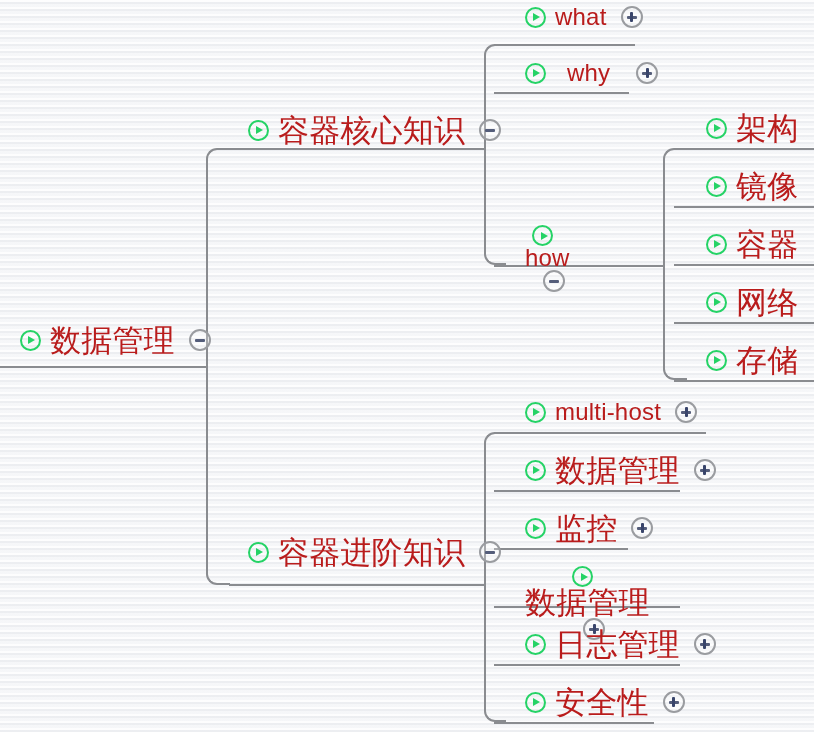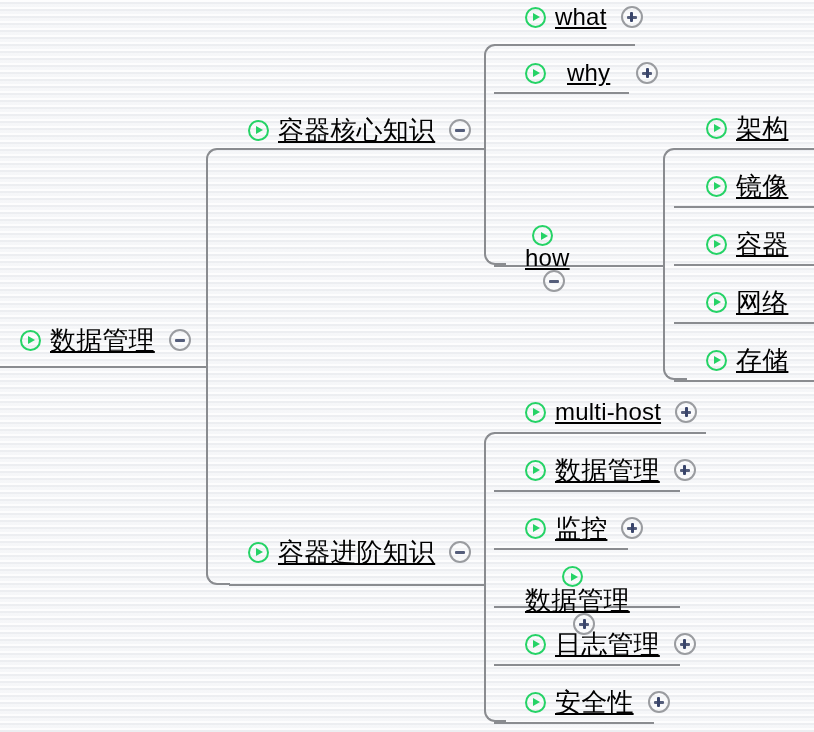--- a/index.html
+++ b/index.html
@@ -72,26 +72,25 @@
   .bullet .tri {
     width: 0;
     height: 0;
     border-left: 7px solid #25d366;
     border-top: 4.5px solid transparent;
     border-bottom: 4.5px solid transparent;
     margin-left: 2.5px;
   }
   .label {
     font-size: 24px;
-    color: #000000;
+    color: #b91c1c;
     letter-spacing: 0.2px;
     line-height: 1;
-    text-decoration: underline;
-  }
-  .label.cjk { font-size: 26px; }
+  }
+  .label.cjk { font-size: 31px; }
 
   .toggle {
     width: 22px;
     height: 22px;
     flex: 0 0 22px;
     border-radius: 50%;
     border: 2px solid #9a9ca0;
     background: rgba(255,255,255,0.25);
     display: flex;
     align-items: center;

